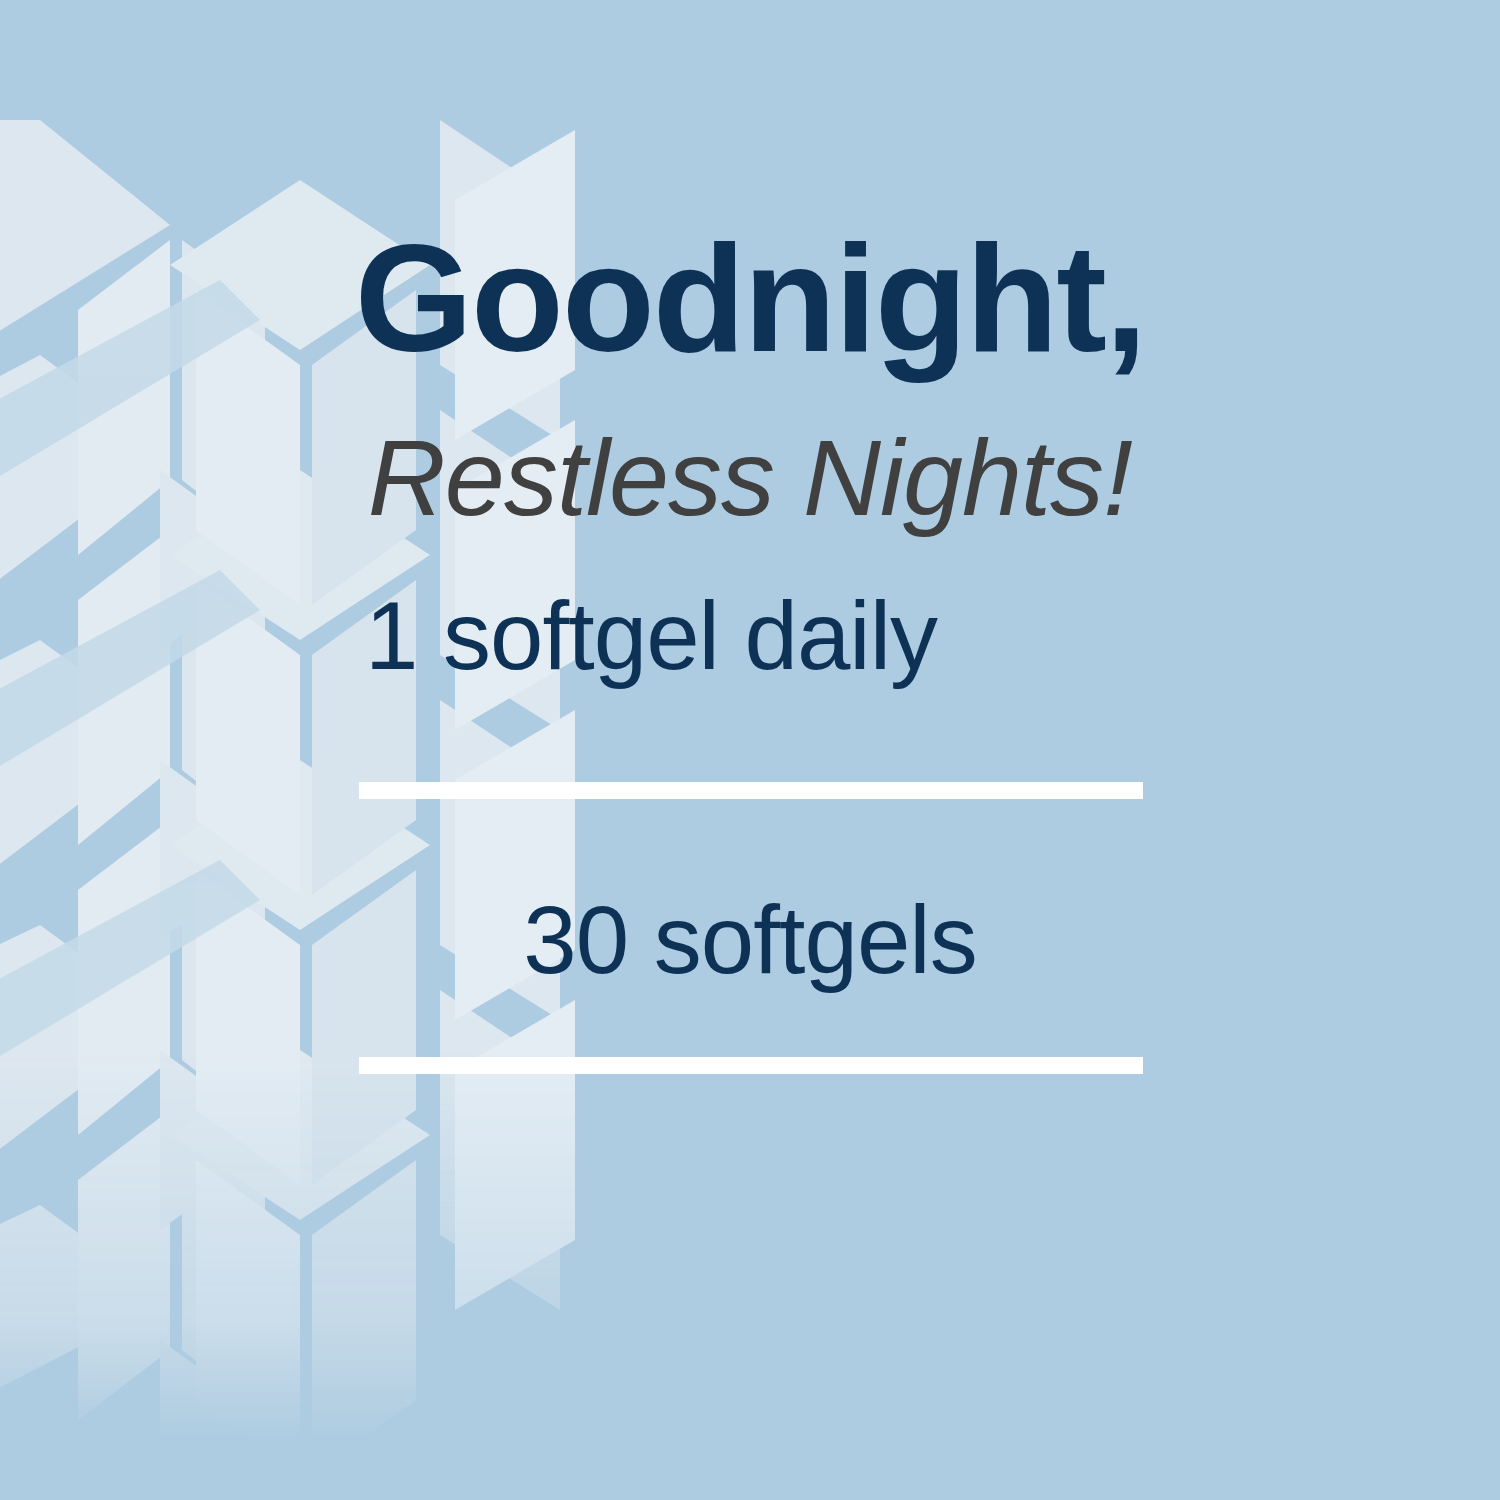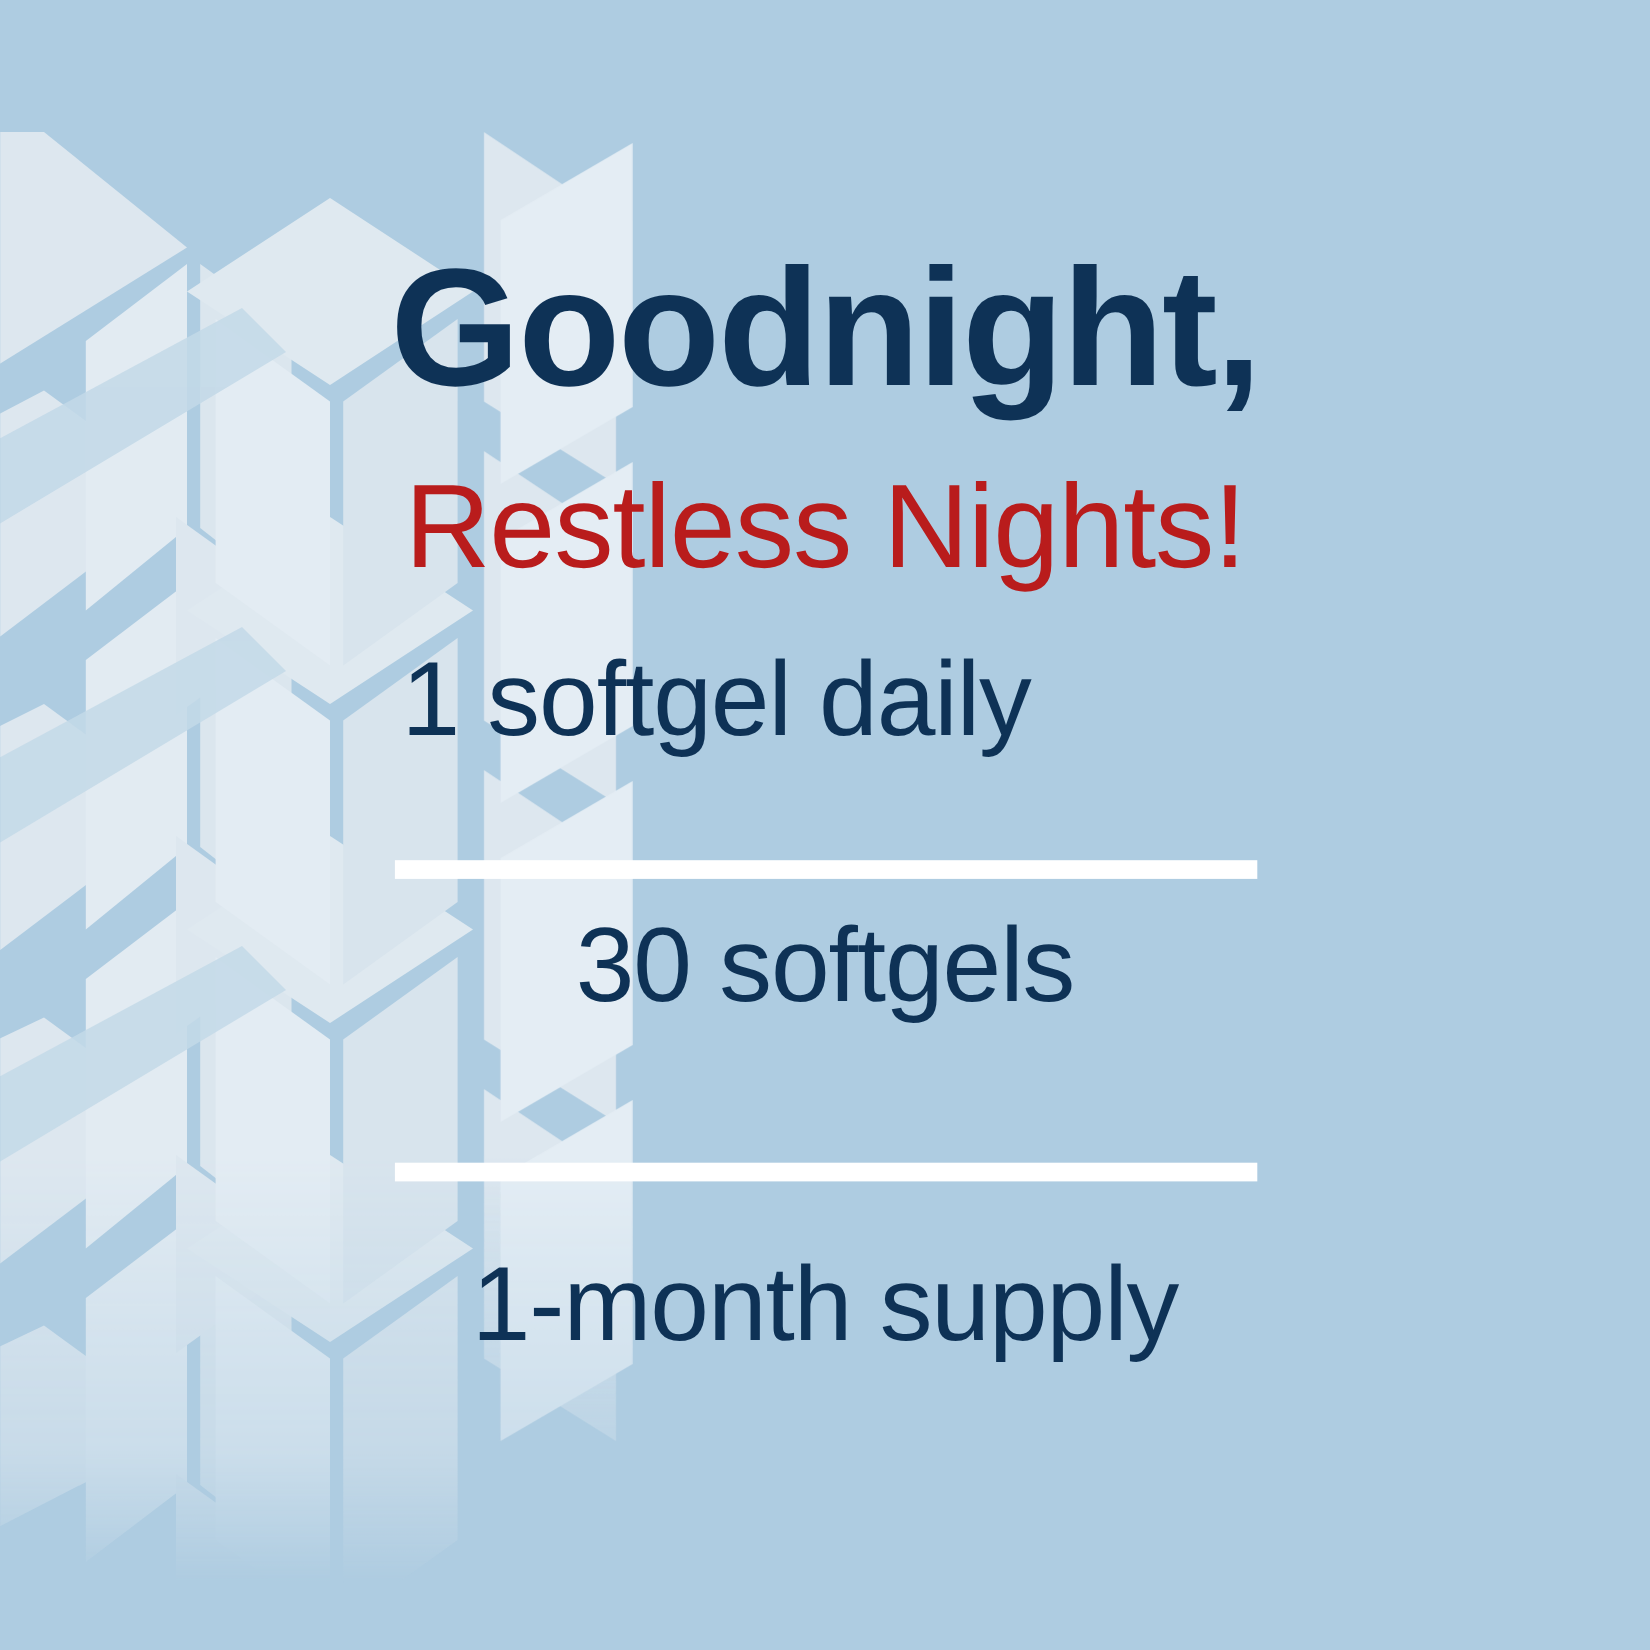--- a/index.html
+++ b/index.html
@@ -78,21 +78,21 @@
     padding: 0 0;
   }
 
   
   .abs { position: absolute; }
 
   #headline-main-el  { left: 0;   top: 222px;  width: 1500px; }
   #headline-sub-el   { left: 0;   top: 400px;  width: 1500px; }
   #fact-1-el         { left: 0;   top: 588px;  width: 1302px; }
   #divider-1-el      { left: 359px; top: 782px; width: 784px; height: 17px; background:#fff; }
-  #fact-2-el         { left: 0;   top: 830px;  width: 1500px; }
+  #fact-2-el         { left: 0;   top: 892px;  width: 1500px; }
   #divider-2-el      { left: 359px; top: 1057px; width: 784px; height: 17px; background:#fff; }
   #fact-3-el         { left: 0;   top: 1138px; width: 1500px; }
 </style>
 </head>
 <body style="background: rgb(174, 204, 225);">
 
 <div id="canvas" style="background: rgb(174, 204, 225);">
 
   <div id="pattern-layer">
     <svg width="620" height="1500" viewBox="0 0 620 1500" xmlns="http://www.w3.org/2000/svg">
@@ -189,26 +189,25 @@
           <polygon points="-40,1000 220,860 260,900 -40,1080"></polygon>
         </g>
       </g>
     </svg>
   </div>
 
   <div id="content">
 
     <div class="abs headline-main" id="headline-main-el" style="color: rgb(14, 50, 86);">Goodnight,</div>
 
-    <div class="abs headline-sub" id="headline-sub-el" style="color: #b91c1c;">Restless Nights!</div>
+    <div class="abs headline-sub" id="headline-sub-el" style="color: #404040; font-style: italic;">Restless Nights!</div>
 
     <div class="abs fact-row" id="fact-1-el" style="color: rgb(14, 50, 86);">1 softgel daily</div>
 
     <div class="abs" id="divider-1-el" style="background: rgb(255, 255, 255);"></div>
 
     <div class="abs fact-row" id="fact-2-el" style="color: rgb(14, 50, 86);">30 softgels</div>
 
     <div class="abs" id="divider-2-el" style="background: rgb(255, 255, 255);"></div>
 
-    <div class="abs fact-row" id="fact-3-el" style="color: rgb(14, 50, 86);">1-month supply</div>
 
   </div>
 </div>
 
 </body></html>

